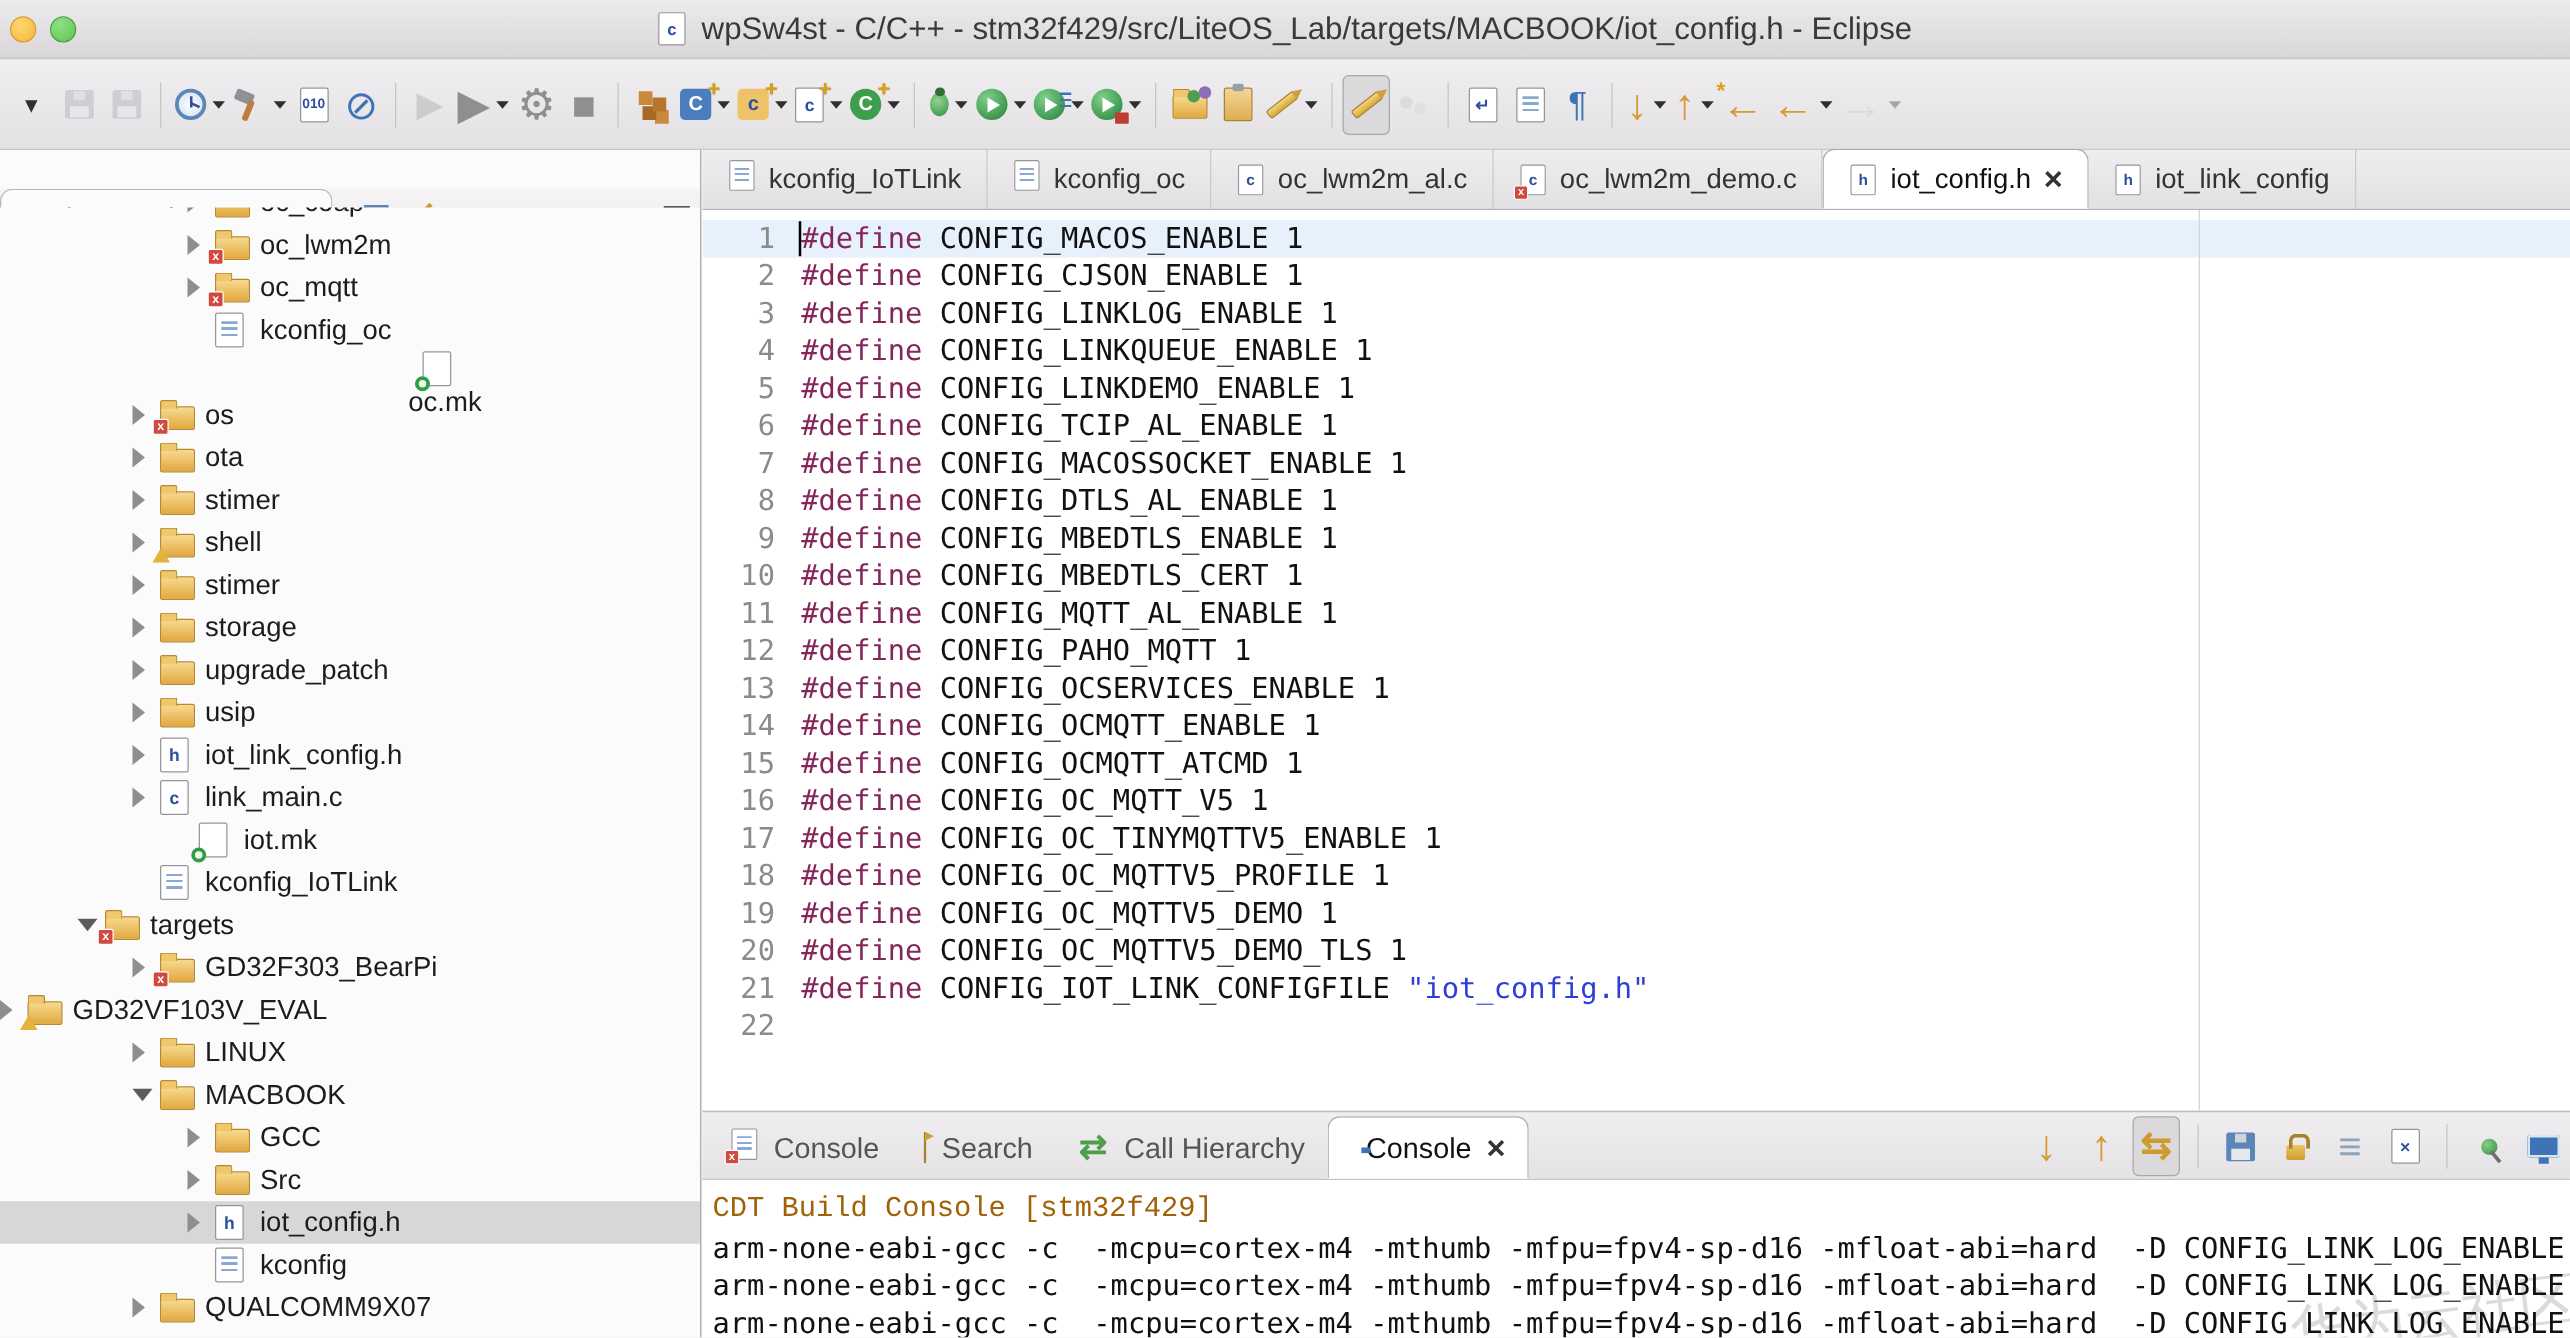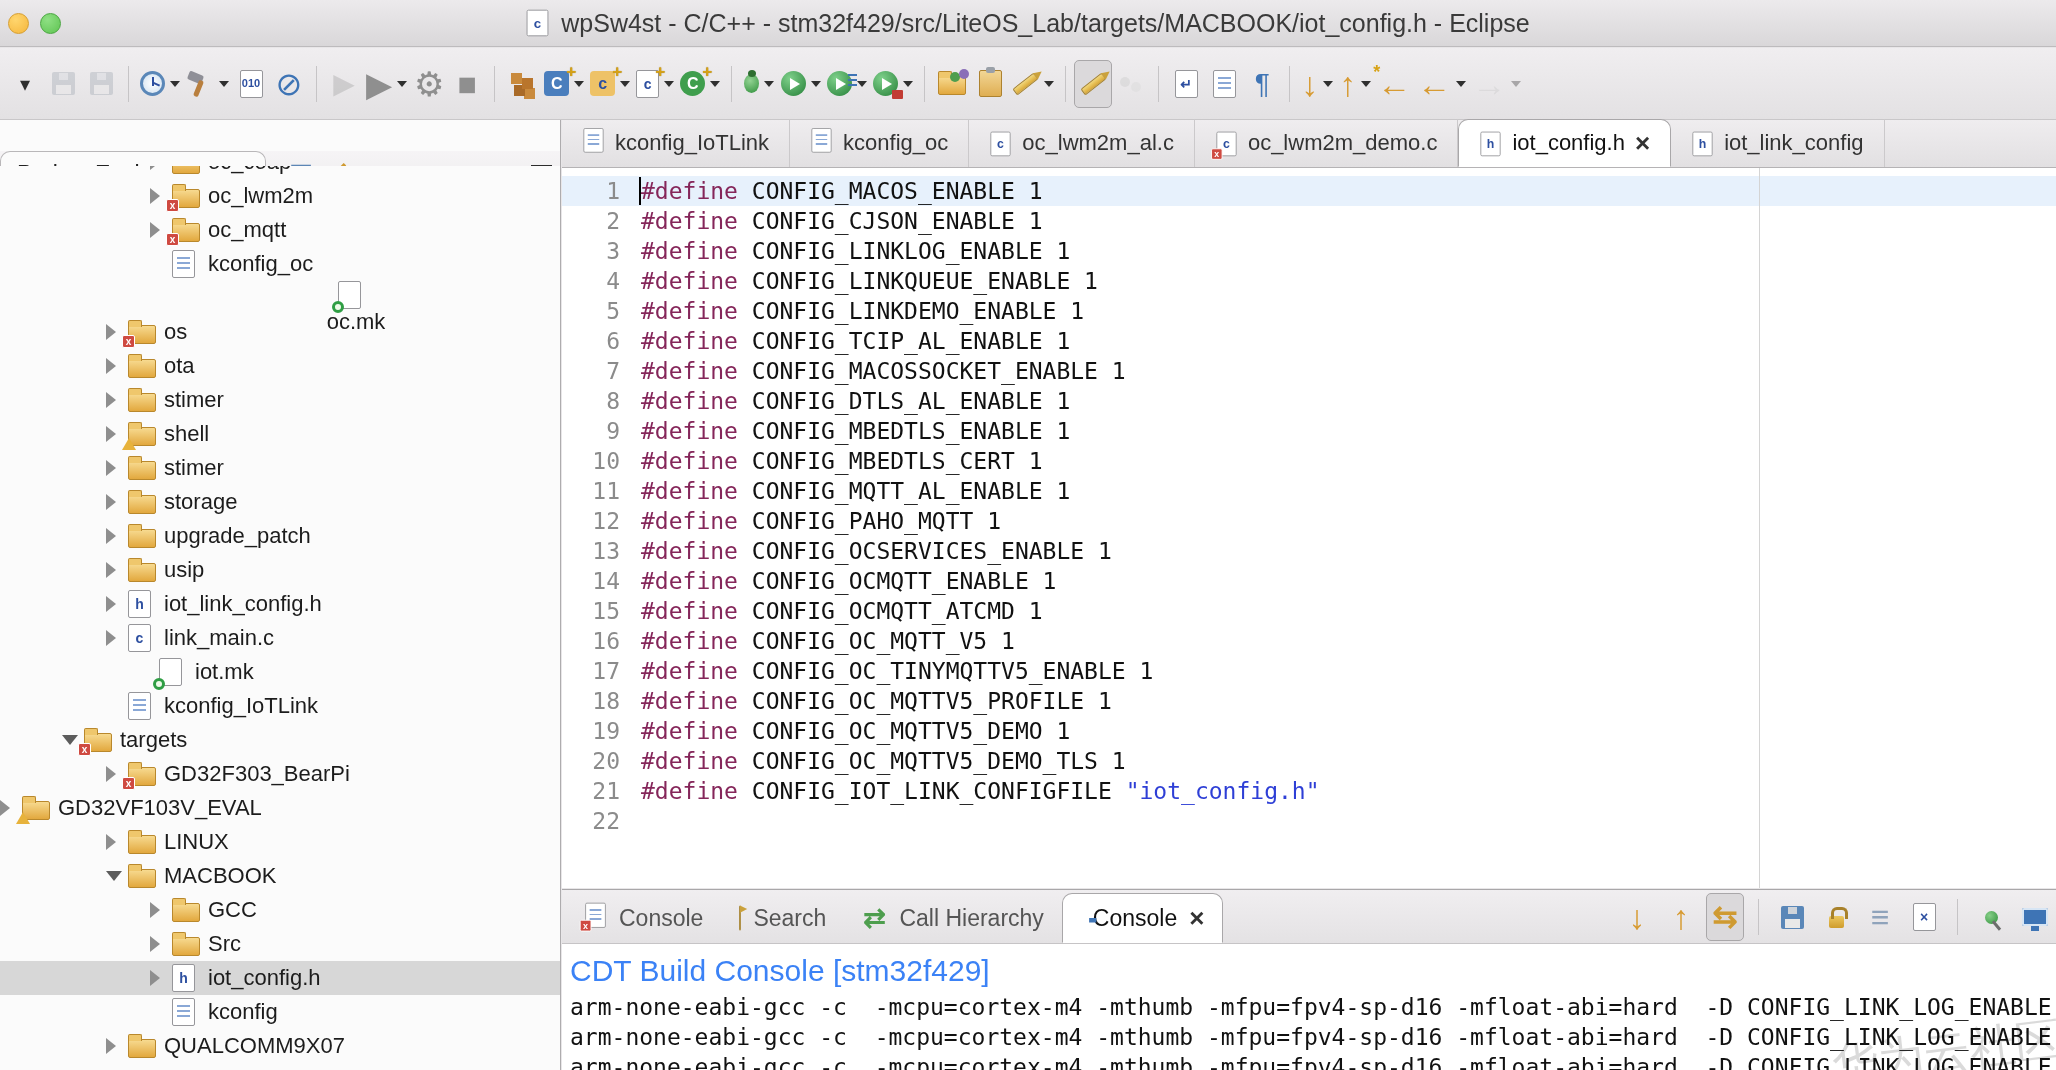--- a/index.html
+++ b/index.html
@@ -137,21 +137,21 @@
 
   
   #console { position:absolute; left:562px; top:889px; right:0; bottom:0; background:#fff; border-top:1px solid #a9a7a9; }
   #ctabs { position:absolute; left:0; top:0; right:0; height:54px; background:linear-gradient(#f0eef0,#e4e2e4);
     border-bottom:1px solid #c6c4c6; display:flex; align-items:flex-end; padding-left:4px; }
   .ctab { height:50px; display:inline-flex; align-items:center; gap:12px; padding:0 18px; font-size:23px; color:#555; }
   .ctab.active { background:#fff; border:1px solid #a9a7a9; border-bottom:1px solid #fff;
     border-radius:10px 10px 0 0; color:#111; }
   #ctools { position:absolute; right:0; top:0; height:54px; display:flex; align-items:center; gap:6px; overflow:hidden; padding-right:2px; }
   #cbody { position:absolute; left:0; top:54px; right:0; bottom:0; background:#fff; overflow:hidden; }
-  #cheader { font-size:30px; color:#3b82f6; padding:10px 0 4px 8px; position:relative; z-index:2; }
+  #cheader { font-size:23px; color:#a16207; padding:10px 0 4px 8px; position:relative; z-index:2;font-family:Liberation Mono, monospace; }
   .cline { font-family:"DejaVu Sans Mono", monospace; font-size:23px; color:#111;
     white-space:pre; height:30px; line-height:30px; padding-left:8px; position:relative; z-index:2; }
   #watermark { position:absolute; right:-6px; top:78px; font-size:46px; color:#bdbdbd; opacity:.55;
     transform:rotate(-7deg); z-index:1; white-space:nowrap; }
 </style>
 </head>
 <body>
 
 <div id="titlebar">
   <span class="tl" id="tl-yellow"></span>

